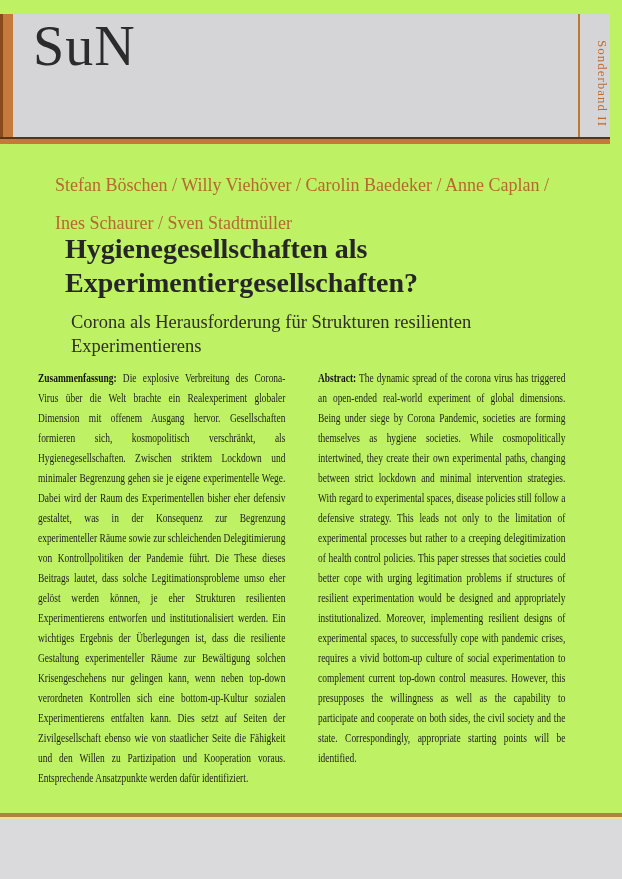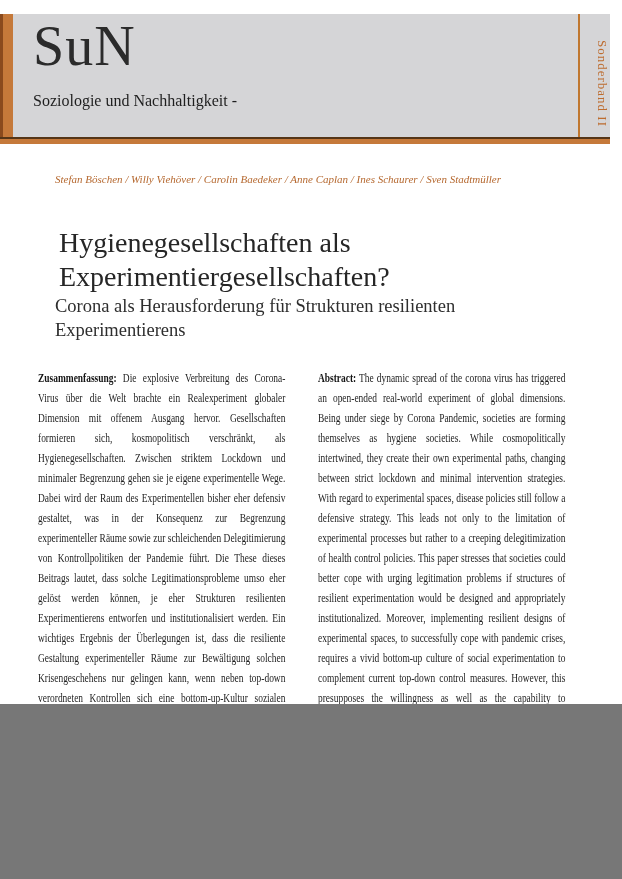--- a/index.html
+++ b/index.html
@@ -1,18 +1,18 @@
 <!DOCTYPE html>
 <html lang="de"><head>
 <meta charset="utf-8">
 <style>
   html,body{margin:0;padding:0;background:#777;}
   .page{
-    position:relative;width:622px;height:704px;margin:0 auto;
-    background:#ffffff;overflow:hidden;
+    position:relative;width:622px;height:879px;margin:0 auto;
+    background:#bef264;overflow:hidden;
     font-family:"Liberation Serif","DejaVu Serif",serif;
     color:#1f1f1f;
   }
   
   .accent-bar{
     position:absolute;left:0;top:14px;width:10px;height:123px;
     background:#c5793a;border-left:3px solid #8a4a1d;
   }
   .masthead-box{
     position:absolute;left:13px;top:14px;width:597px;height:123px;
@@ -36,21 +36,21 @@
     writing-mode:vertical-rl;
     font-size:13px;letter-spacing:1px;color:#bd6c2f;
   }
   .masthead-rule{
     position:absolute;left:0;top:137px;width:610px;height:5px;
     background:#c5793a;border-top:2px solid #553517;
   }
   
   .authors{
     position:absolute;left:55px;top:166px;width:516px;
-    font-style:italic;font-size:11px;line-height:26px;color:#b5682f;
+    font-size:18px;line-height:38px;color:#b5682f;
   }
   .title{
     position:absolute;left:55px;top:222px;width:430px;
     font-size:28px;line-height:34px;color:#262626;
   }
   .subtitle{
     position:absolute;left:55px;top:294px;width:495px;
     font-size:18.5px;line-height:24px;color:#2e2e2e;
   }
   
@@ -75,30 +75,29 @@
 </style>
 </head>
 <body>
 
 <div class="page">
 
   <div class="accent-bar"></div>
   <div class="masthead-box">
     <div class="logo">SuN</div>
     <div class="masthead-sub">
-      <div>Soziologie und Nachhaltigkeit -</div>
     </div>
   </div>
   <div class="spine-line"></div>
   <div class="spine-label">Sonderband II</div>
   <div class="masthead-rule"></div>
 
   <div class="authors">Stefan Böschen / Willy Viehöver / Carolin Baedeker / Anne Caplan / Ines Schaurer / Sven Stadtmüller</div>
-  <h1 class="title" style="margin:4px;font-weight:normal;">Hygienegesellschaften als Experimentiergesellschaften?</h1>
-  <h2 class="subtitle" style="margin:0;font-weight:normal;">Corona als Herausforderung für Strukturen resilienten Experimentierens</h2>
+  <h1 class="title" style="margin:10px;font-weight:bold;">Hygienegesellschaften als Experimentiergesellschaften?</h1>
+  <h2 class="subtitle" style="margin:16px;font-weight:normal;">Corona als Herausforderung für Strukturen resilienten Experimentierens</h2>
 
   <div class="col col-de">
     <div class="col-inner" lang="de">
       <b>Zusammenfassung:</b>
       <span>Die explosive Verbreitung des Corona-Virus über die Welt brachte ein Realexperiment globaler Dimension mit offenem Ausgang hervor. Gesellschaften formieren sich, kosmopolitisch verschränkt, als Hygienegesellschaften. Zwischen striktem Lockdown und minimaler Begrenzung gehen sie je eigene experimentelle Wege. Dabei wird der Raum des Experimentellen bisher eher defensiv gestaltet, was in der Konsequenz zur Begrenzung experimenteller Räume sowie zur schleichenden Delegitimierung von Kontrollpolitiken der Pandemie führt. Die These dieses Beitrags lautet, dass solche Legitimationsprobleme umso eher gelöst werden können, je eher Strukturen resilienten Experimentierens entworfen und institutionalisiert werden. Ein wichtiges Ergebnis der Überlegungen ist, dass die resiliente Gestaltung experimenteller Räume zur Bewältigung solchen Krisengeschehens nur gelingen kann, wenn neben top-down verordneten Kontrollen sich eine bottom-up-Kultur sozialen Experimentierens entfalten kann. Dies setzt auf Seiten der Zivilgesellschaft ebenso wie von staatlicher Seite die Fähigkeit und den Willen zu Partizipation und Kooperation voraus. Entsprechende Ansatzpunkte werden dafür identifiziert.</span>
     </div>
   </div>
   <div class="col col-en">
     <div class="col-inner" lang="en">
       <b>Abstract:</b>

